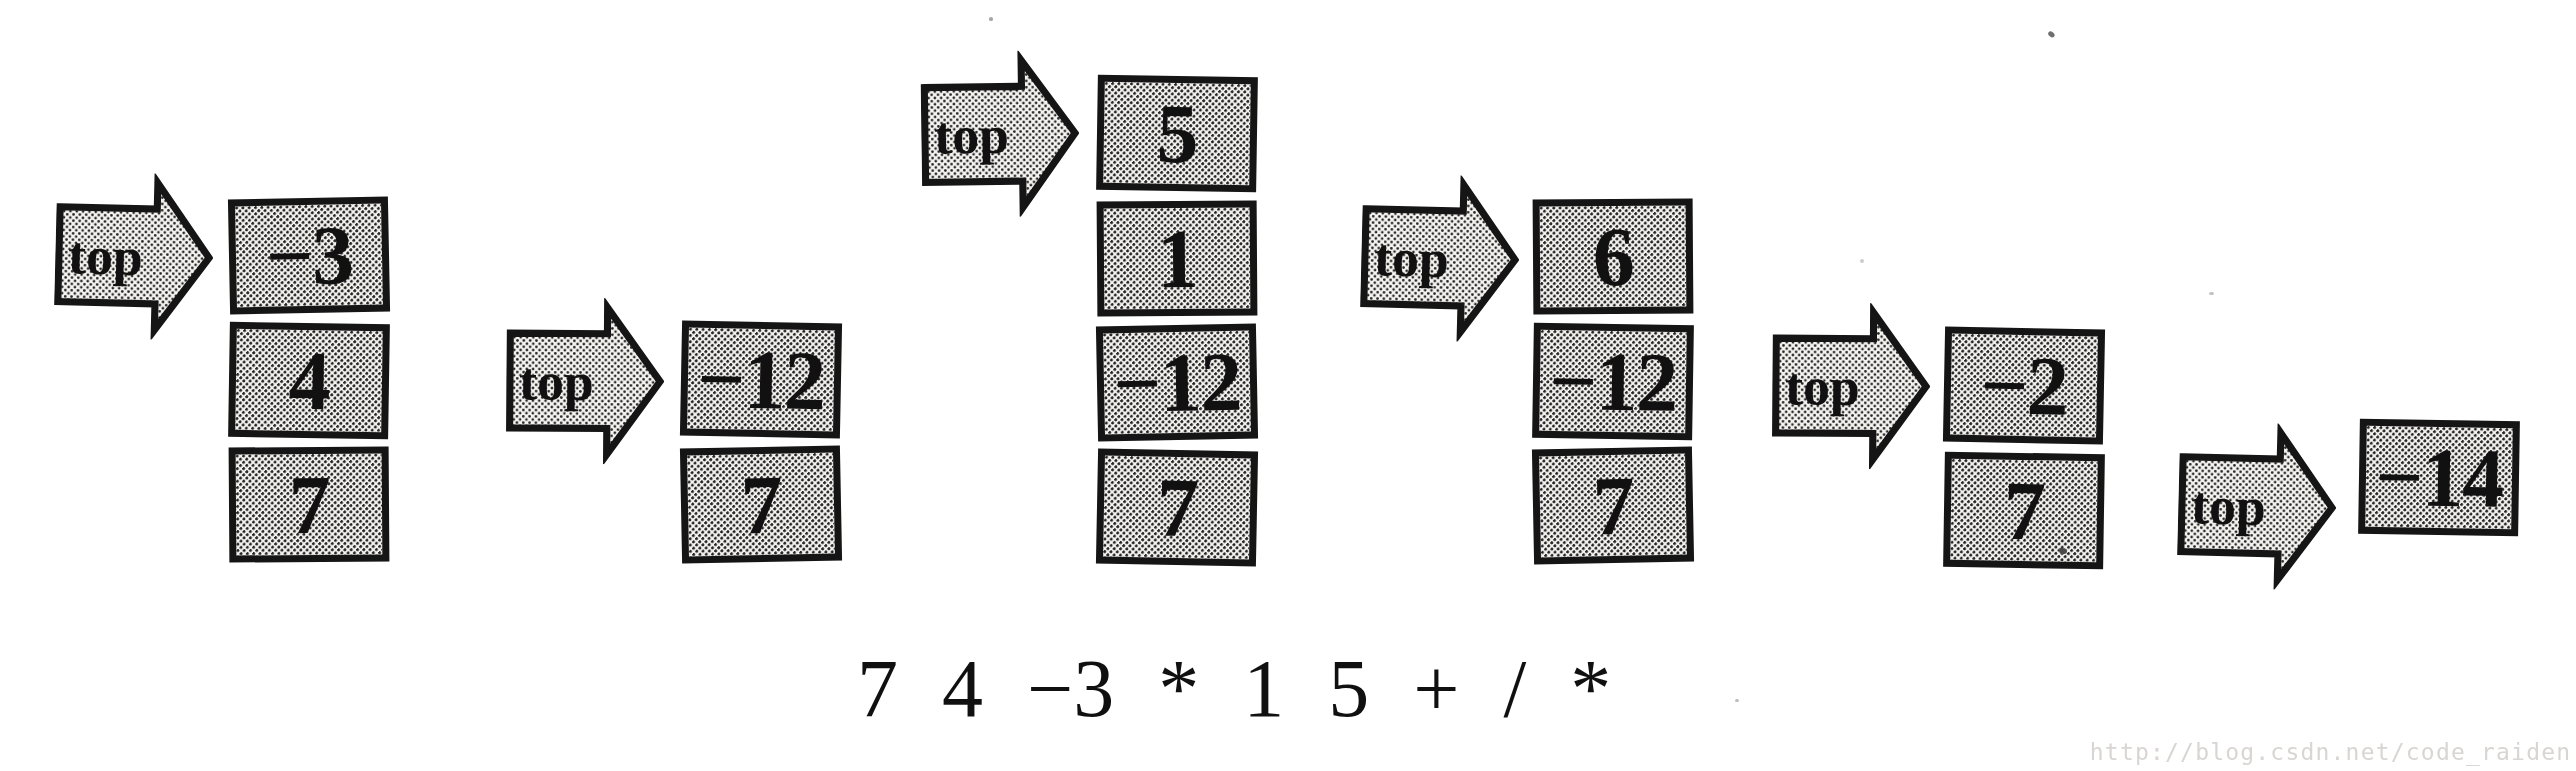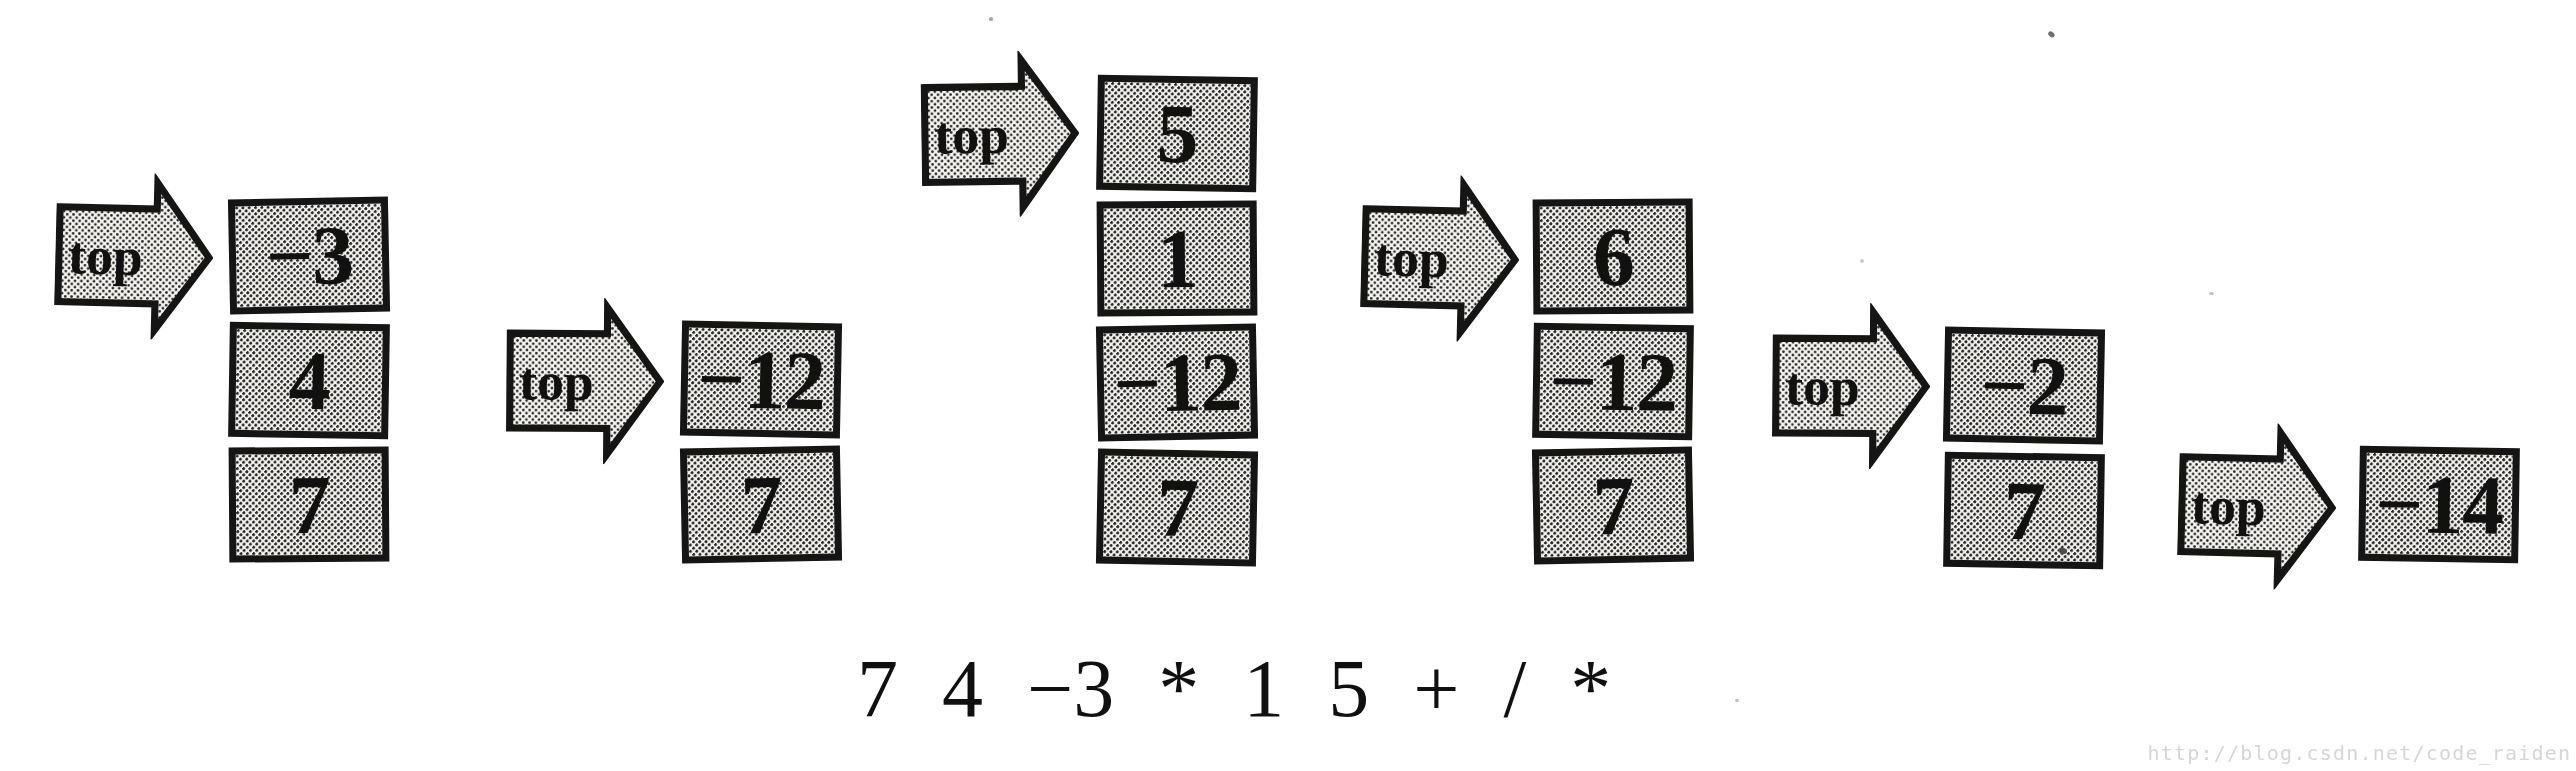--- a/index.html
+++ b/index.html
@@ -46,21 +46,21 @@
   .ar3{transform:rotate(-0.8deg);}
   .expression{
     position:absolute;left:857px;top:648px;
     display:flex;gap:44px;
     font-size:82px;color:#101010;font-weight:500;
     line-height:1;
   }
   .watermark{
     position:absolute;right:4.7px;bottom:6.3px;
     font-family:"DejaVu Sans Mono", monospace;
-    font-size:20px;letter-spacing:1.2px;
+    font-size:23px;letter-spacing:1.2px;
     color:#d8d5d2;
   }
   .speck{position:absolute;border-radius:50%;}
 </style>
 </head>
 <body>
 
 <svg width="0" height="0" style="position:absolute" aria-hidden="true">
   <defs>
     <pattern id="halftone" width="8" height="8" patternUnits="userSpaceOnUse">
@@ -140,21 +140,21 @@
   </div>
 </div>
 
 <div class="stage">
   <div class="arrow ar1" style="left:2178px;top:423px">
     <svg viewBox="0 0 200 210">
       <polygon points="5,45 128,45 128,12 195,105 128,198 128,165 5,165" fill="url(#halftone)" stroke="#151515" stroke-width="9"></polygon>
       <text x="64" y="129" font-size="68" text-anchor="middle" fill="#111">top</text>
     </svg>
   </div>
-  <div class="stack" style="left:2359px;top:447px">
+  <div class="stack" style="left:2359px;top:420px">
     <div class="cell r2">−14</div>
   </div>
 </div>
 
 <div class="expression">
   <span>7</span>
   <span>4</span>
   <span>−3</span>
   <span>*</span>
   <span>1</span>

